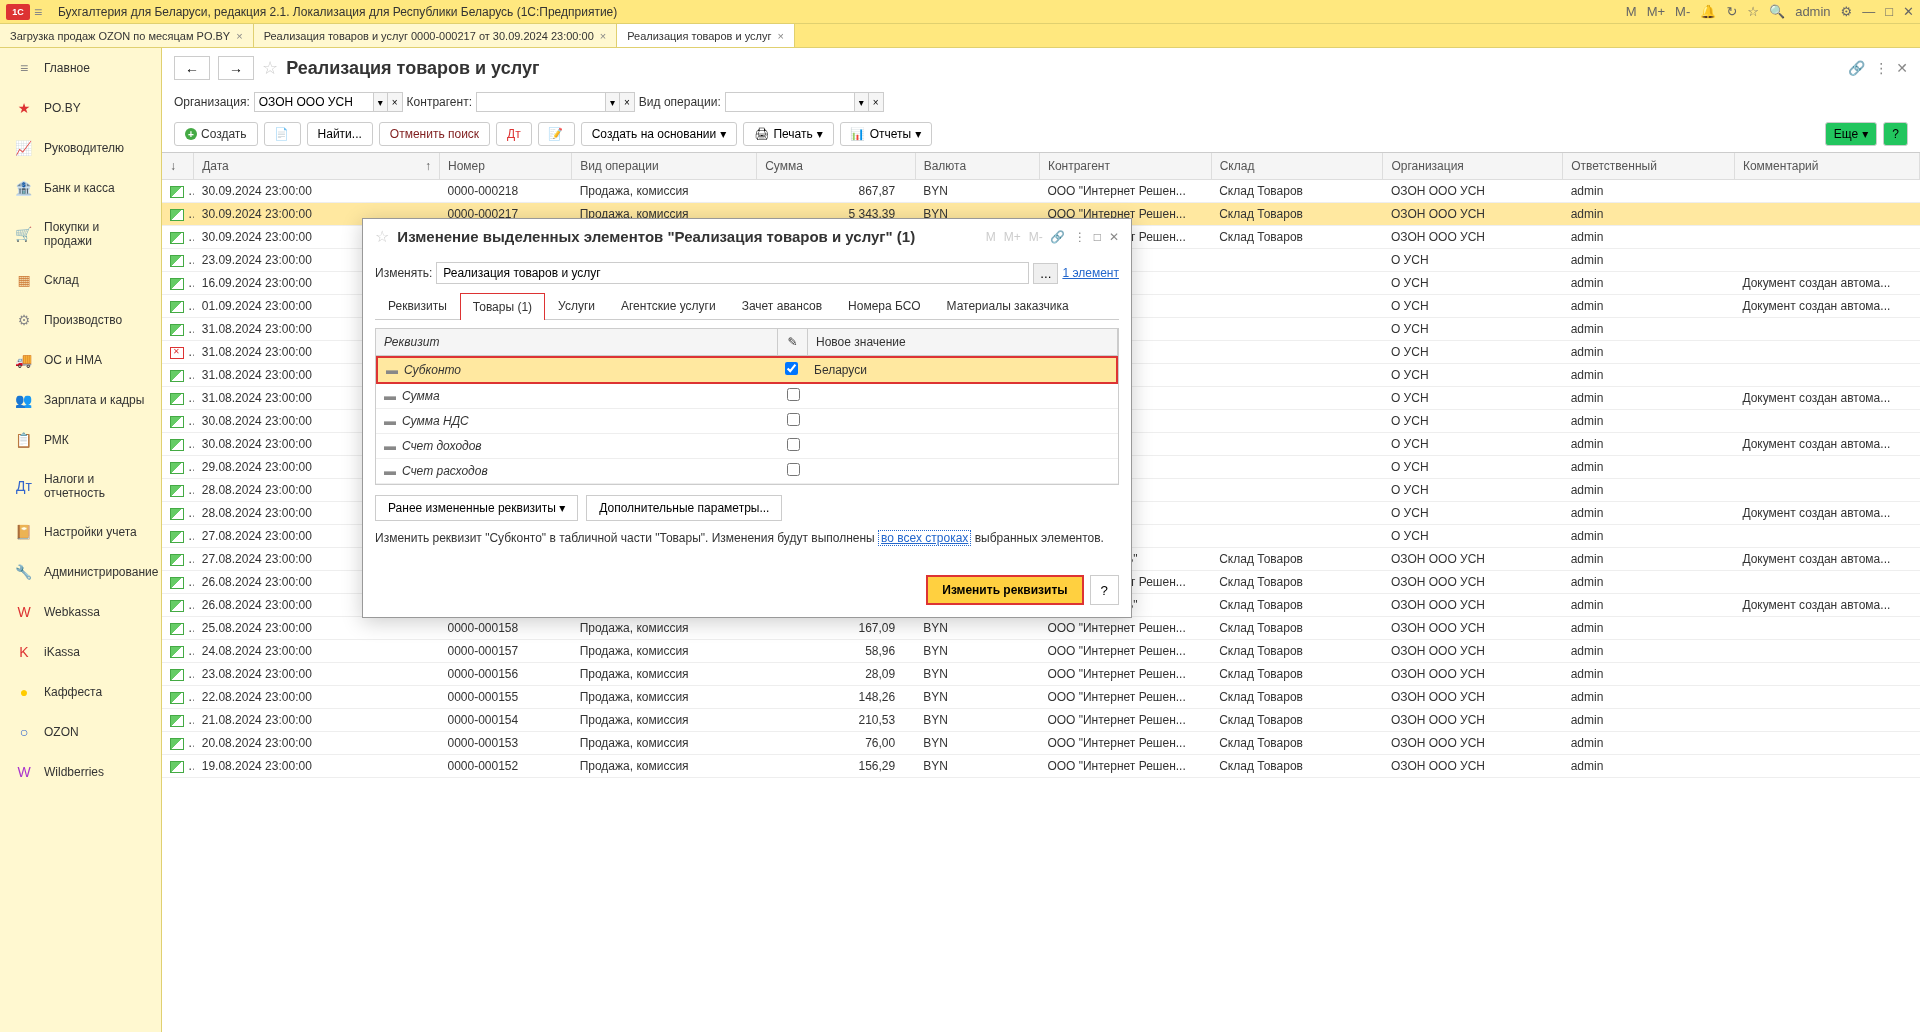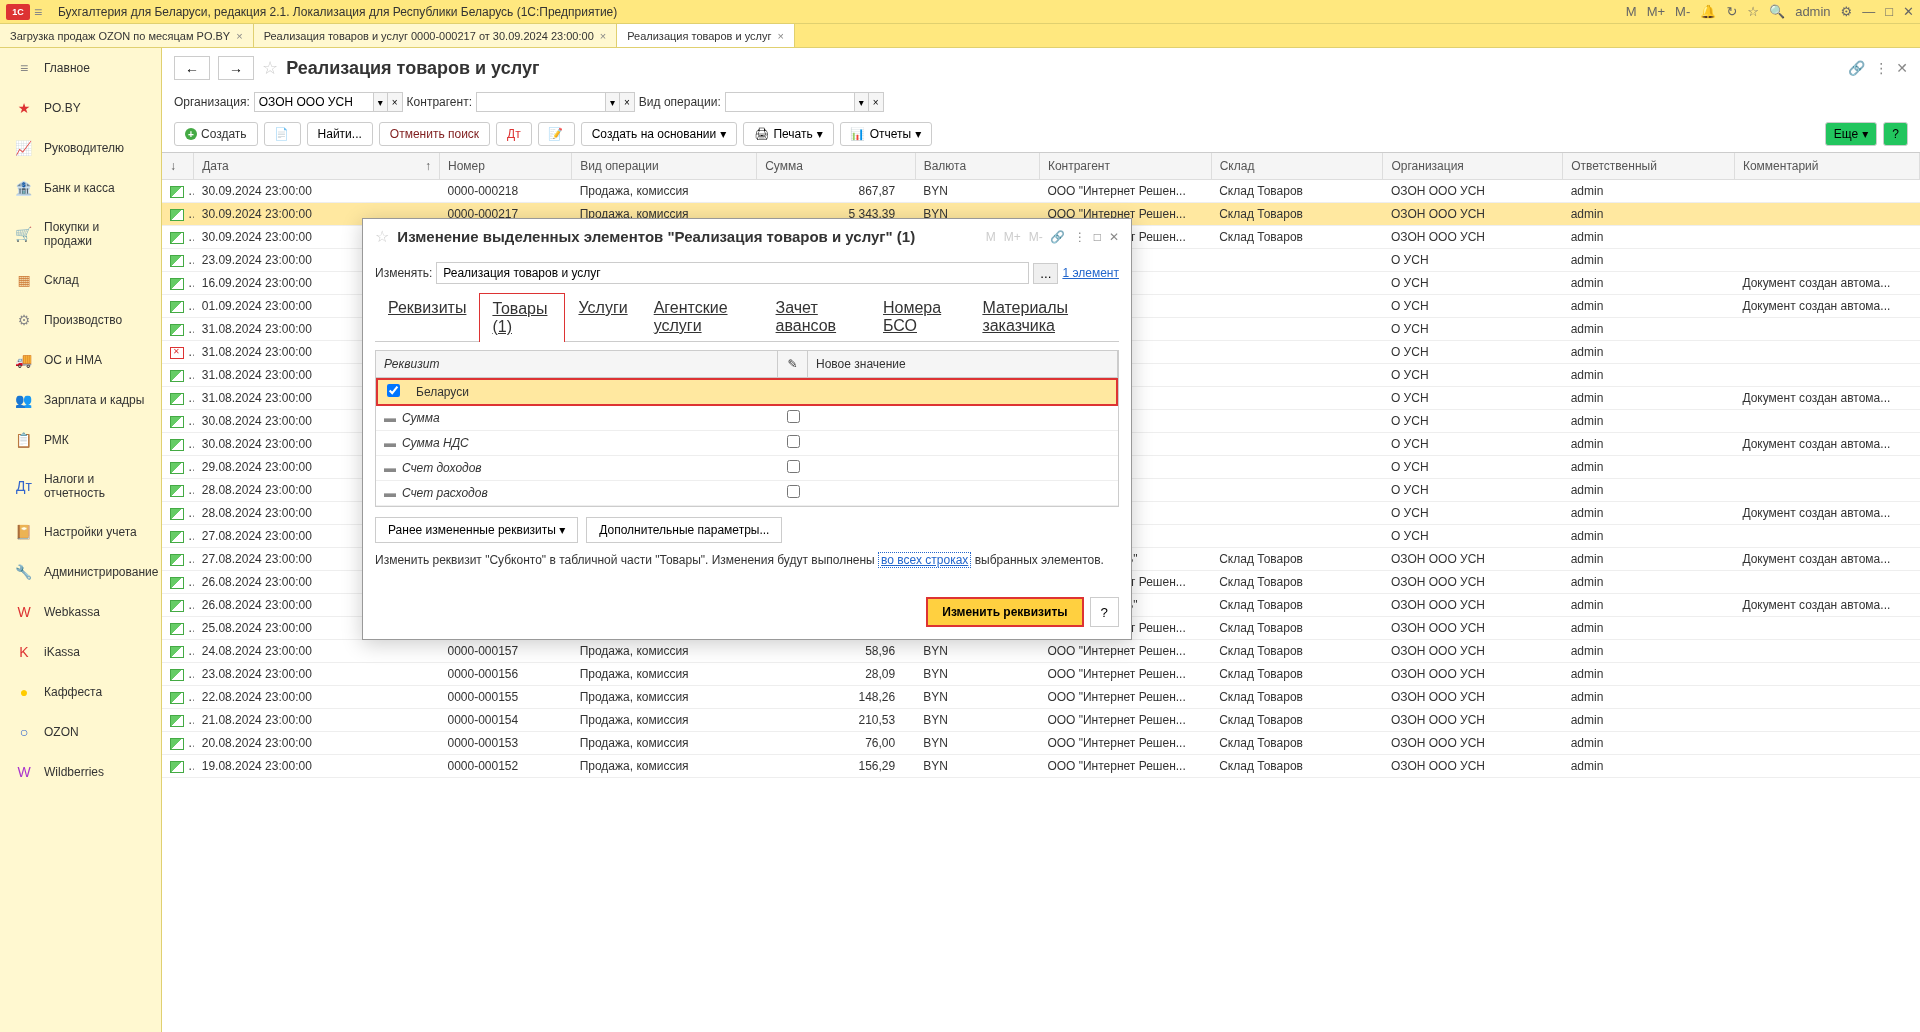--- a/index.html
+++ b/index.html
@@ -73,21 +73,21 @@
 .dialog-header h2 { font-size: 15px; font-weight: bold; flex: 1; }
 .dialog-header .window-controls { display: flex; gap: 8px; color: #888; font-size: 12px; }
 .dialog-header .window-controls span { cursor: pointer; }
 .dialog-body { padding: 8px 12px; }
 .dialog-row { display: flex; align-items: center; gap: 4px; margin-bottom: 8px; font-size: 12px; }
 .dialog-row input { border: 1px solid #ccc; padding: 3px 6px; flex: 1; font-size: 12px; }
 .dialog-row .link { color: #2266cc; text-decoration: underline; cursor: pointer; }
 
 
 .dialog-tabs { display: flex; border-bottom: 1px solid #ccc; margin-bottom: 8px; }
-.dialog-tab { padding: 6px 12px; font-size: 16px; cursor: pointer; border: 1px solid transparent; border-bottom: none; text-decoration: underline; }
+.dialog-tab { padding: 6px 12px; font-size: 12px; cursor: pointer; border: 1px solid transparent; border-bottom: none; }
 .dialog-tab.active { border-color: #d33; color: #333; background: #fff; position: relative; top: 1px; }
 
 
 .dialog-grid { border: 1px solid #ccc; }
 .dialog-grid-header { display: flex; background: #f5f5f5; border-bottom: 1px solid #ccc; font-size: 12px; }
 .dialog-grid-header .col { padding: 6px 8px; border-right: 1px solid #ccc; }
 .col-rekvizit { flex: 1; font-style: italic; }
 .col-check { width: 30px; text-align: center; }
 .col-newval { width: 310px; }
 .dialog-grid-row { display: flex; border-bottom: 1px solid #eee; font-size: 12px; align-items: center; }
@@ -692,20 +692,21 @@
           </div>
 
         <div class="dialog-grid">
           <div class="dialog-grid-header">
             <div class="col col-rekvizit">Реквизит</div>
             <div class="col col-check">✎</div>
             <div class="col col-newval">Новое значение</div>
           </div>
           <div id="dialog-grid-body">
               <div class="dialog-grid-row selected">
+                <div class="col col-rekvizit"><span class="dash-icon">▬</span><span>Субконто</span></div>
                 <div class="col col-check"><input type="checkbox" checked="" style=""></div>
                 <div class="col col-newval">Беларуси</div>
               </div>
               <div class="dialog-grid-row">
                 <div class="col col-rekvizit"><span class="dash-icon">▬</span><span>Сумма</span></div>
                 <div class="col col-check"><input type="checkbox" style=""></div>
                 <div class="col col-newval"></div>
               </div>
               <div class="dialog-grid-row">
                 <div class="col col-rekvizit"><span class="dash-icon">▬</span><span>Сумма НДС</span></div>

